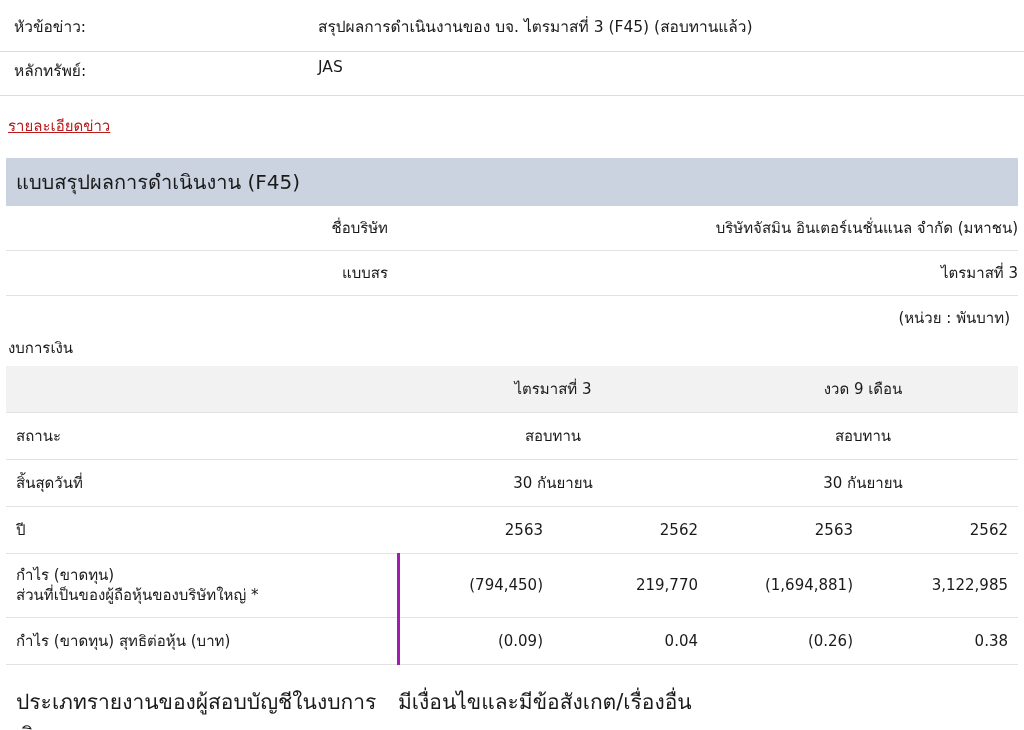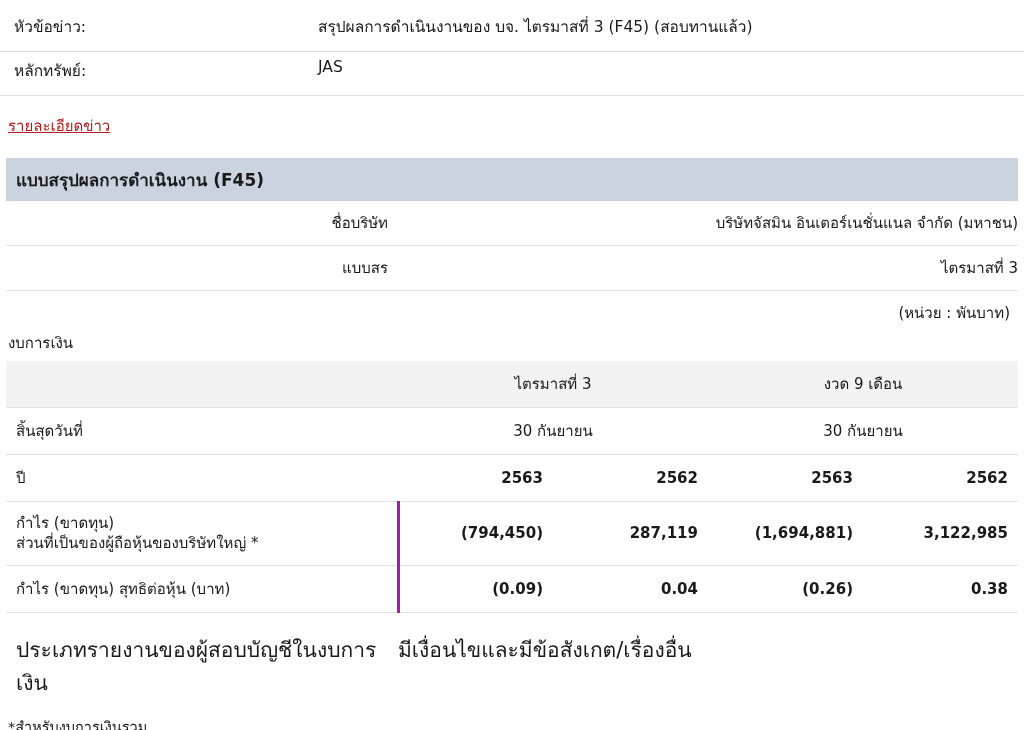--- a/index.html
+++ b/index.html
@@ -57,22 +57,22 @@
     cursor: pointer;
   }
 
   
   .f45-banner {
     margin-top: 20px;
     width: 1012px;
     margin-left: 6px;
     background: #ccd3e0;
     padding: 8px 0 8px 10px;
-    font-weight: bold;
-    font-size: 17px;
+    font-weight: normal;
+    font-size: 20px;
     box-sizing: border-box;
   }
 
   
   .info-table {
     width: 1012px;
     margin-left: 6px;
     border-collapse: collapse;
     font-size: 15px;
     text-align: right;
@@ -105,21 +105,21 @@
   }
   .fin-table td {
     border-bottom: 1px solid #e2e2e2;
     padding: 11px 10px 11px 10px;
     vertical-align: middle;
   }
   .fin-table td.head-cell {
     background: #f2f2f2;
   }
   .fin-table .c-label { width: 372px; }
-  .fin-table .c-num { width: 160px; text-align: right; font-weight: bold; }
+  .fin-table .c-num { width: 160px; text-align: right; }
   .fin-table .c-center { text-align: center; }
   .fin-table .vline {
     border-left: 3px solid #a21caf;
   }
   .row-head td { background: #f4f4f4; }
 
   .fin-table .two-line { line-height: 1.35; }
 
   
   .footer-table {
@@ -188,40 +188,45 @@
   <div class="unit-note">(หน่วย : พันบาท)</div>
   <div class="fin-label">งบการเงิน</div>
 
   
   <table class="fin-table">
     <tbody>
         <tr class="row-head">
       <td class="c-label head-cell">&nbsp;</td>
       <td class="c-center head-cell" colspan="2">ไตรมาสที่ 3</td>
       <td class="c-center head-cell" colspan="2">งวด 9 เดือน</td>
+    </tr>
+    <tr>
+      <td class="c-label">สถานะ</td>
+      <td class="c-center" colspan="2">สอบทาน</td>
+      <td class="c-center" colspan="2">สอบทาน</td>
     </tr>
     <tr>
       <td class="c-label">สิ้นสุดวันที่</td>
       <td class="c-center" colspan="2">30 กันยายน</td>
       <td class="c-center" colspan="2">30 กันยายน</td>
     </tr>
     <tr>
       <td class="c-label">ปี</td>
       <td class="c-num">2563</td>
       <td class="c-num">2562</td>
       <td class="c-num">2563</td>
       <td class="c-num">2562</td>
     </tr>
     <tr>
       <td class="c-label two-line">
         <div>กำไร (ขาดทุน)</div>
         <div>ส่วนที่เป็นของผู้ถือหุ้นของบริษัทใหญ่ *</div>
       </td>
       <td class="c-num vline">(794,450)</td>
-      <td class="c-num">287,119</td>
+      <td class="c-num">219,770</td>
       <td class="c-num">(1,694,881)</td>
       <td class="c-num">3,122,985</td>
     </tr>
     <tr>
       <td class="c-label">กำไร (ขาดทุน) สุทธิต่อหุ้น (บาท)</td>
       <td class="c-num vline">(0.09)</td>
       <td class="c-num">0.04</td>
       <td class="c-num">(0.26)</td>
       <td class="c-num">0.38</td>
     </tr>

